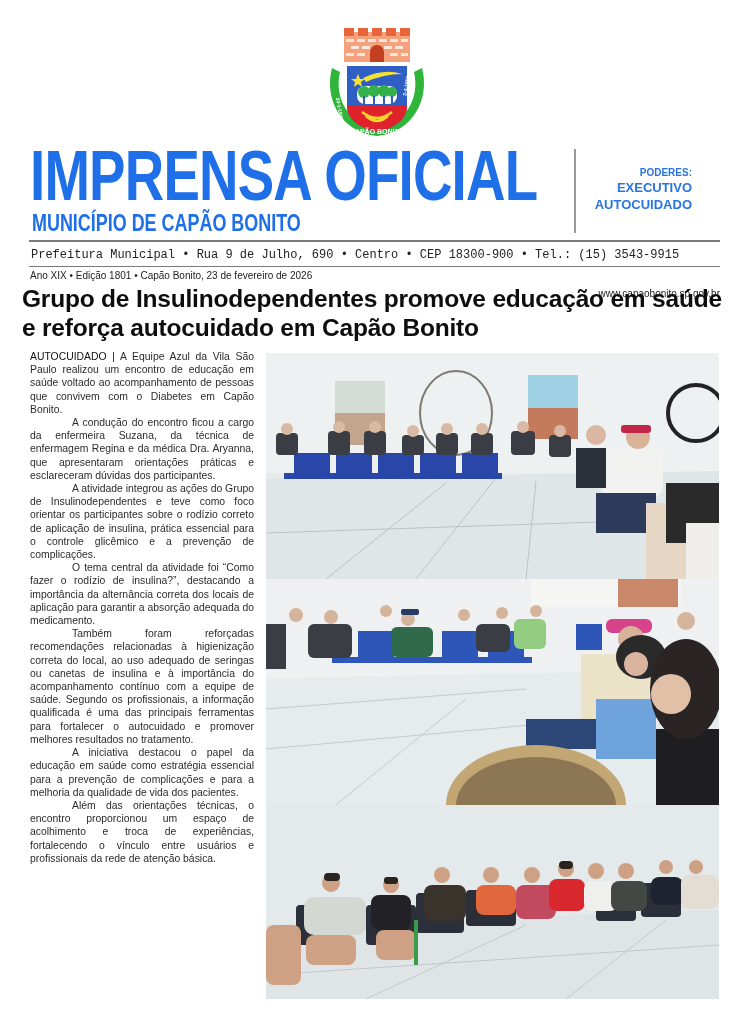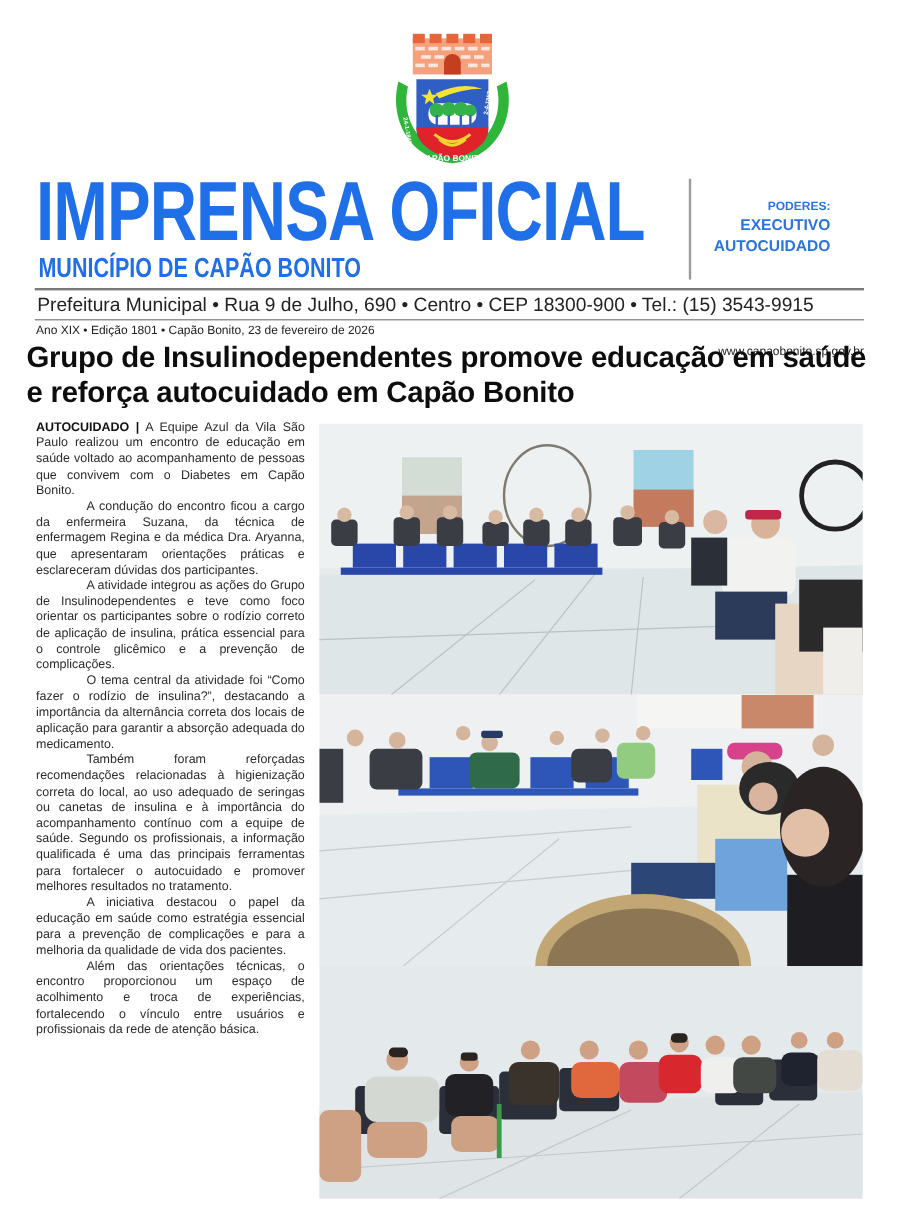--- a/index.html
+++ b/index.html
@@ -25,39 +25,39 @@
   }
   .v-divider { position: absolute; left: 574px; top: 149px; width: 2px; height: 84px; background: #9a9a9a; }
   .poderes { position: absolute; left: 588px; top: 166px; width: 104px; text-align: right; color: #2a74de; font-weight: 700; }
   .poderes .lbl { font-size: 10px; line-height: 13px; }
   .poderes .val { font-size: 13px; line-height: 17px; }
 
   .rule { position: absolute; left: 29px; width: 691px; height: 1px; background: #7a7a7a; }
   .rule.r1 { top: 240px; height: 2px; }
   .rule.r2 { top: 266px; }
 
-  .address { position: absolute; left: 31px; top: 249px; font-size: 16px; line-height: 12px; color: #222; white-space: nowrap; }
+  .address { position: absolute; left: 31px; top: 249px; font-size: 12px; line-height: 12px; color: #222; white-space: nowrap; font-family: Liberation Mono, monospace; }
   .edition { position: absolute; left: 30px; top: 270px; font-size: 10px; line-height: 12px; color: #222; white-space: nowrap; }
   .website { position: absolute; right: 32px; top: 288px; font-size: 10px; line-height: 12px; color: #222; white-space: nowrap; }
 
   
   .headline {
     position: absolute; left: 22px; top: 284px; width: 708px;
     text-align: left; font-weight: 700; font-size: 24.5px; line-height: 29px;
     color: #0d0d0d; letter-spacing: -0.2px;
   }
 
   
   .article {
     position: absolute; left: 30px; top: 350px; width: 224px;
     font-size: 10.4px; line-height: 13.2px; color: #2b2b2b; text-align: justify;
   }
   .article p { margin: 0; }
   .article p.indent { text-indent: 42px; }
-  .article .kicker { font-weight: 700; color: #111; margin-top: 12px; }
+  .article .kicker { font-weight: 400; color: #111; margin-top: 12px; }
 
   
   .photo { position: absolute; left: 266px; width: 453px; overflow: hidden; }
   .photo svg { display: block; width: 100%; height: 100%; }
   .photo-1 { top: 353px; height: 226px; }
   .photo-2 { top: 579px; height: 226px; }
   .photo-3 { top: 805px; height: 194px; }
 </style>
 </head>
 <body>

